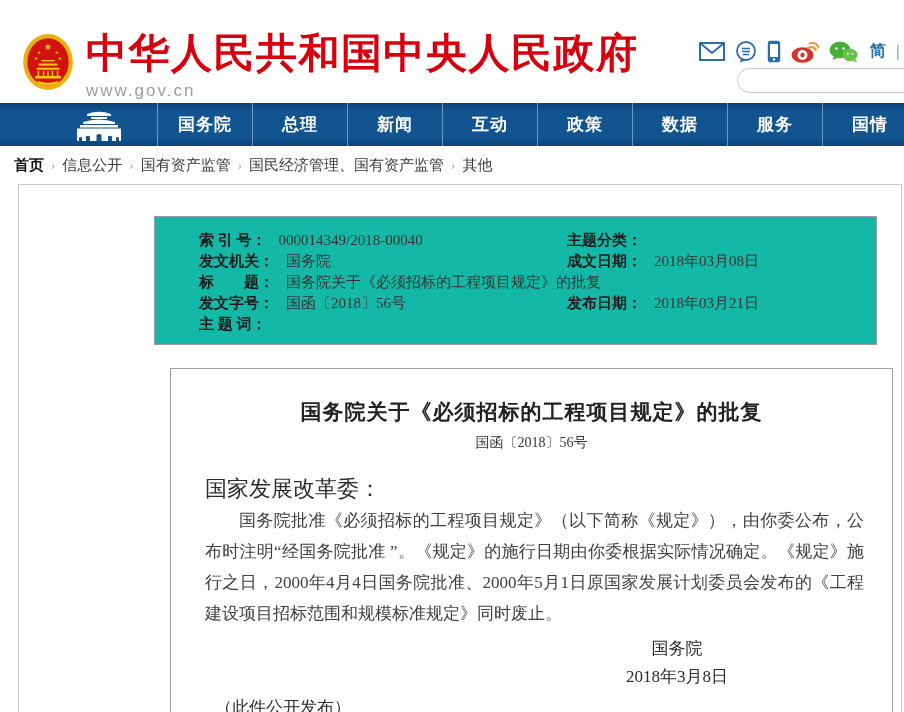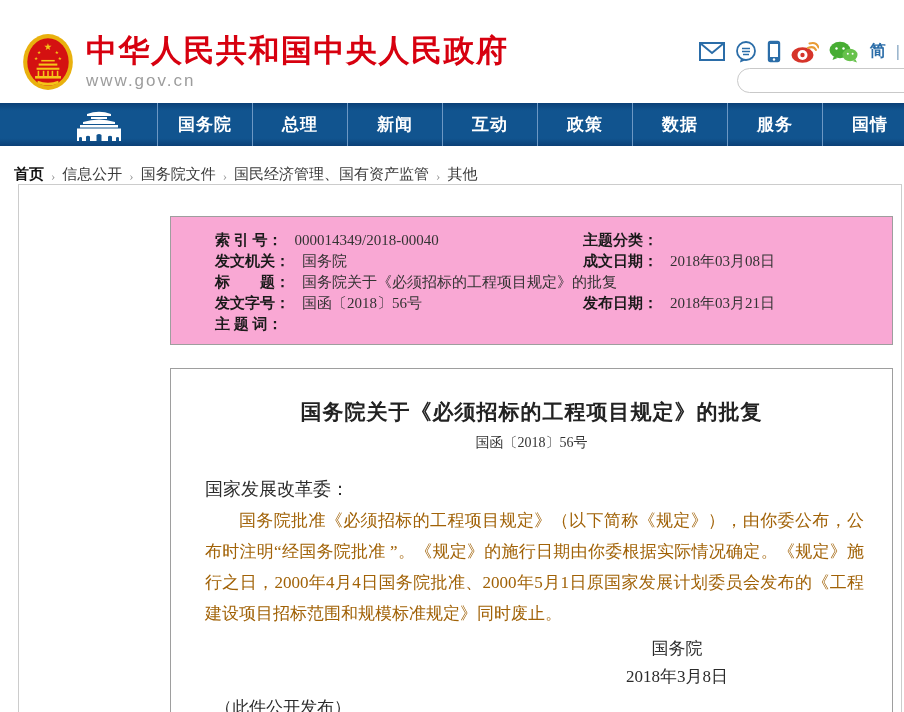--- a/index.html
+++ b/index.html
@@ -9,24 +9,24 @@
     background:#fff; font-family:"Liberation Sans","DejaVu Sans",sans-serif;
   }
   
   .top-red-line { position:absolute; left:0; top:0; width:480px; height:3px; background:#d40f0f; }
 
   
   .header { position:absolute; left:0; top:0; width:904px; height:103px; background:#fff; }
   .brand { position:absolute; left:22px; top:33px; display:flex; align-items:flex-start; }
   .emblem { width:52px; height:58px; margin-right:12px; }
   .site-name {
-    font-size:31px; font-weight:bold; color:#d7000f; letter-spacing:1.5px;
-    font-family:Liberation Mono, monospace; line-height:36px; margin-top:2px;
-  }
-  .site-url { font-size:17px; color:#9d9d9d; letter-spacing:2px; margin-top:0; }
+    font-size:41px; font-weight:bold; color:#d7000f; letter-spacing:1.5px;
+    font-family:Liberation Serif, serif; line-height:36px; margin-top:2px;
+  }
+  .site-url { font-size:17px; color:#9d9d9d; letter-spacing:2px; margin-top:10px; }
   .icon-row {
     position:absolute; right:4px; top:40px; display:flex; align-items:center; gap:10px;
   }
   .icon-row svg { display:block; }
   .lang-toggle { font-size:16px; color:#2b6da8; font-weight:bold; margin-left:2px; cursor:pointer; }
   .icon-sep { font-size:16px; color:#8aa9c4; }
   .search-input {
     position:absolute; left:737px; top:68px; width:200px; height:25px;
     border:1px solid #c9c9c9; border-radius:13px; outline:none; padding:0 12px; font-size:13px;
     background:#fff;
@@ -45,61 +45,61 @@
   }
   .nav-item {
     width:95px; display:flex; align-items:center; justify-content:center;
     color:#fff; font-size:17px; font-weight:bold; letter-spacing:1px;
     border-left:1px solid #6d98c4; cursor:pointer; text-decoration:none;
   }
 
   
   .breadcrumb {
     position:absolute; left:0; top:146px; width:904px; height:38px;
-    display:flex; align-items:flex-end; padding-left:14px; font-size:15px; color:#3a3a3a;
+    display:flex; align-items:center; padding-left:14px; font-size:15px; color:#3a3a3a;
     font-family:"Liberation Serif","DejaVu Serif",serif;
   }
   .bc-item { cursor:pointer; }
   .bc-item.bc-home { font-weight:bold; color:#111; }
   .bc-sep { color:#999; margin:0 7px; font-size:13px; }
 
   
   .outer-box {
     position:absolute; left:18px; top:184px; width:884px; height:640px;
     border:1px solid #cccccc; background:#fff;
   }
 
   
   .meta-box {
-    position:absolute; left:151px; top:31px; width:723px; height:129px;
-    border:1px solid #9e9e9e; background:#f9a8d4;
+    position:absolute; left:135px; top:31px; width:723px; height:129px;
+    border:1px solid #9e9e9e; background:#14b8a6;
     font-family:"Liberation Serif","DejaVu Serif",serif;
     padding:13px 0 0 44px; font-size:15px; color:#333;
   }
   .meta-row { display:flex; height:21px; line-height:21px; }
   .meta-cell-left { width:368px; display:flex; }
   .meta-cell-right { flex:1; display:flex; }
   .meta-label { font-weight:bold; color:#1a1a1a; white-space:pre; }
   .meta-value { color:#333; margin-left:12px; white-space:nowrap; }
 
   
   .doc-box {
     position:absolute; left:151px; top:183px; width:723px; height:470px;
     border:1px solid #9e9e9e; background:#fff;
     font-family:"Liberation Serif","DejaVu Serif",serif; color:#2b2b2b;
   }
   .doc-title {
     margin-top:28px; text-align:center; font-size:21px; font-weight:bold; color:#222;
     font-family:"Liberation Sans","DejaVu Sans",sans-serif; letter-spacing:1px; line-height:30px;
   }
   .doc-no { margin-top:6px; text-align:center; font-size:14px; color:#333; line-height:20px; }
-  .doc-salutation { margin:24px 28px 0 34px; font-size:18px; line-height:24px; }
+  .doc-salutation { margin:24px 28px 0 34px; font-size:22px; line-height:24px; }
   .doc-paragraph {
     margin:4px 28px 0 34px; font-size:17px; line-height:31px;
-    text-indent:2em; text-align:justify; color:#a16207;
+    text-indent:2em; text-align:justify; color:#404040;
   }
   .sign-block {
     width:230px; margin:6px 100px 0 auto; text-align:center;
     font-size:17px; line-height:28px;
   }
   .doc-note { margin:6px 28px 0 44px; font-size:17px; line-height:22px; }
 </style>
 </head>
 <body>
 
@@ -197,21 +197,21 @@
     <a class="nav-item">数据</a>
     <a class="nav-item">服务</a>
     <a class="nav-item">国情</a>
   </div>
 
   <div class="breadcrumb">
     <span class="bc-item bc-home">首页</span>
     <span class="bc-sep">›</span>
     <span class="bc-item">信息公开</span>
     <span class="bc-sep">›</span>
-    <span class="bc-item">国务院文件</span>
+    <span class="bc-item">国有资产监管</span>
     <span class="bc-sep">›</span>
     <span class="bc-item">国民经济管理、国有资产监管</span>
     <span class="bc-sep">›</span>
     <span class="bc-item">其他</span>
   </div>
 
   <div class="outer-box">
 
     <div class="meta-box">
       <div class="meta-row">

